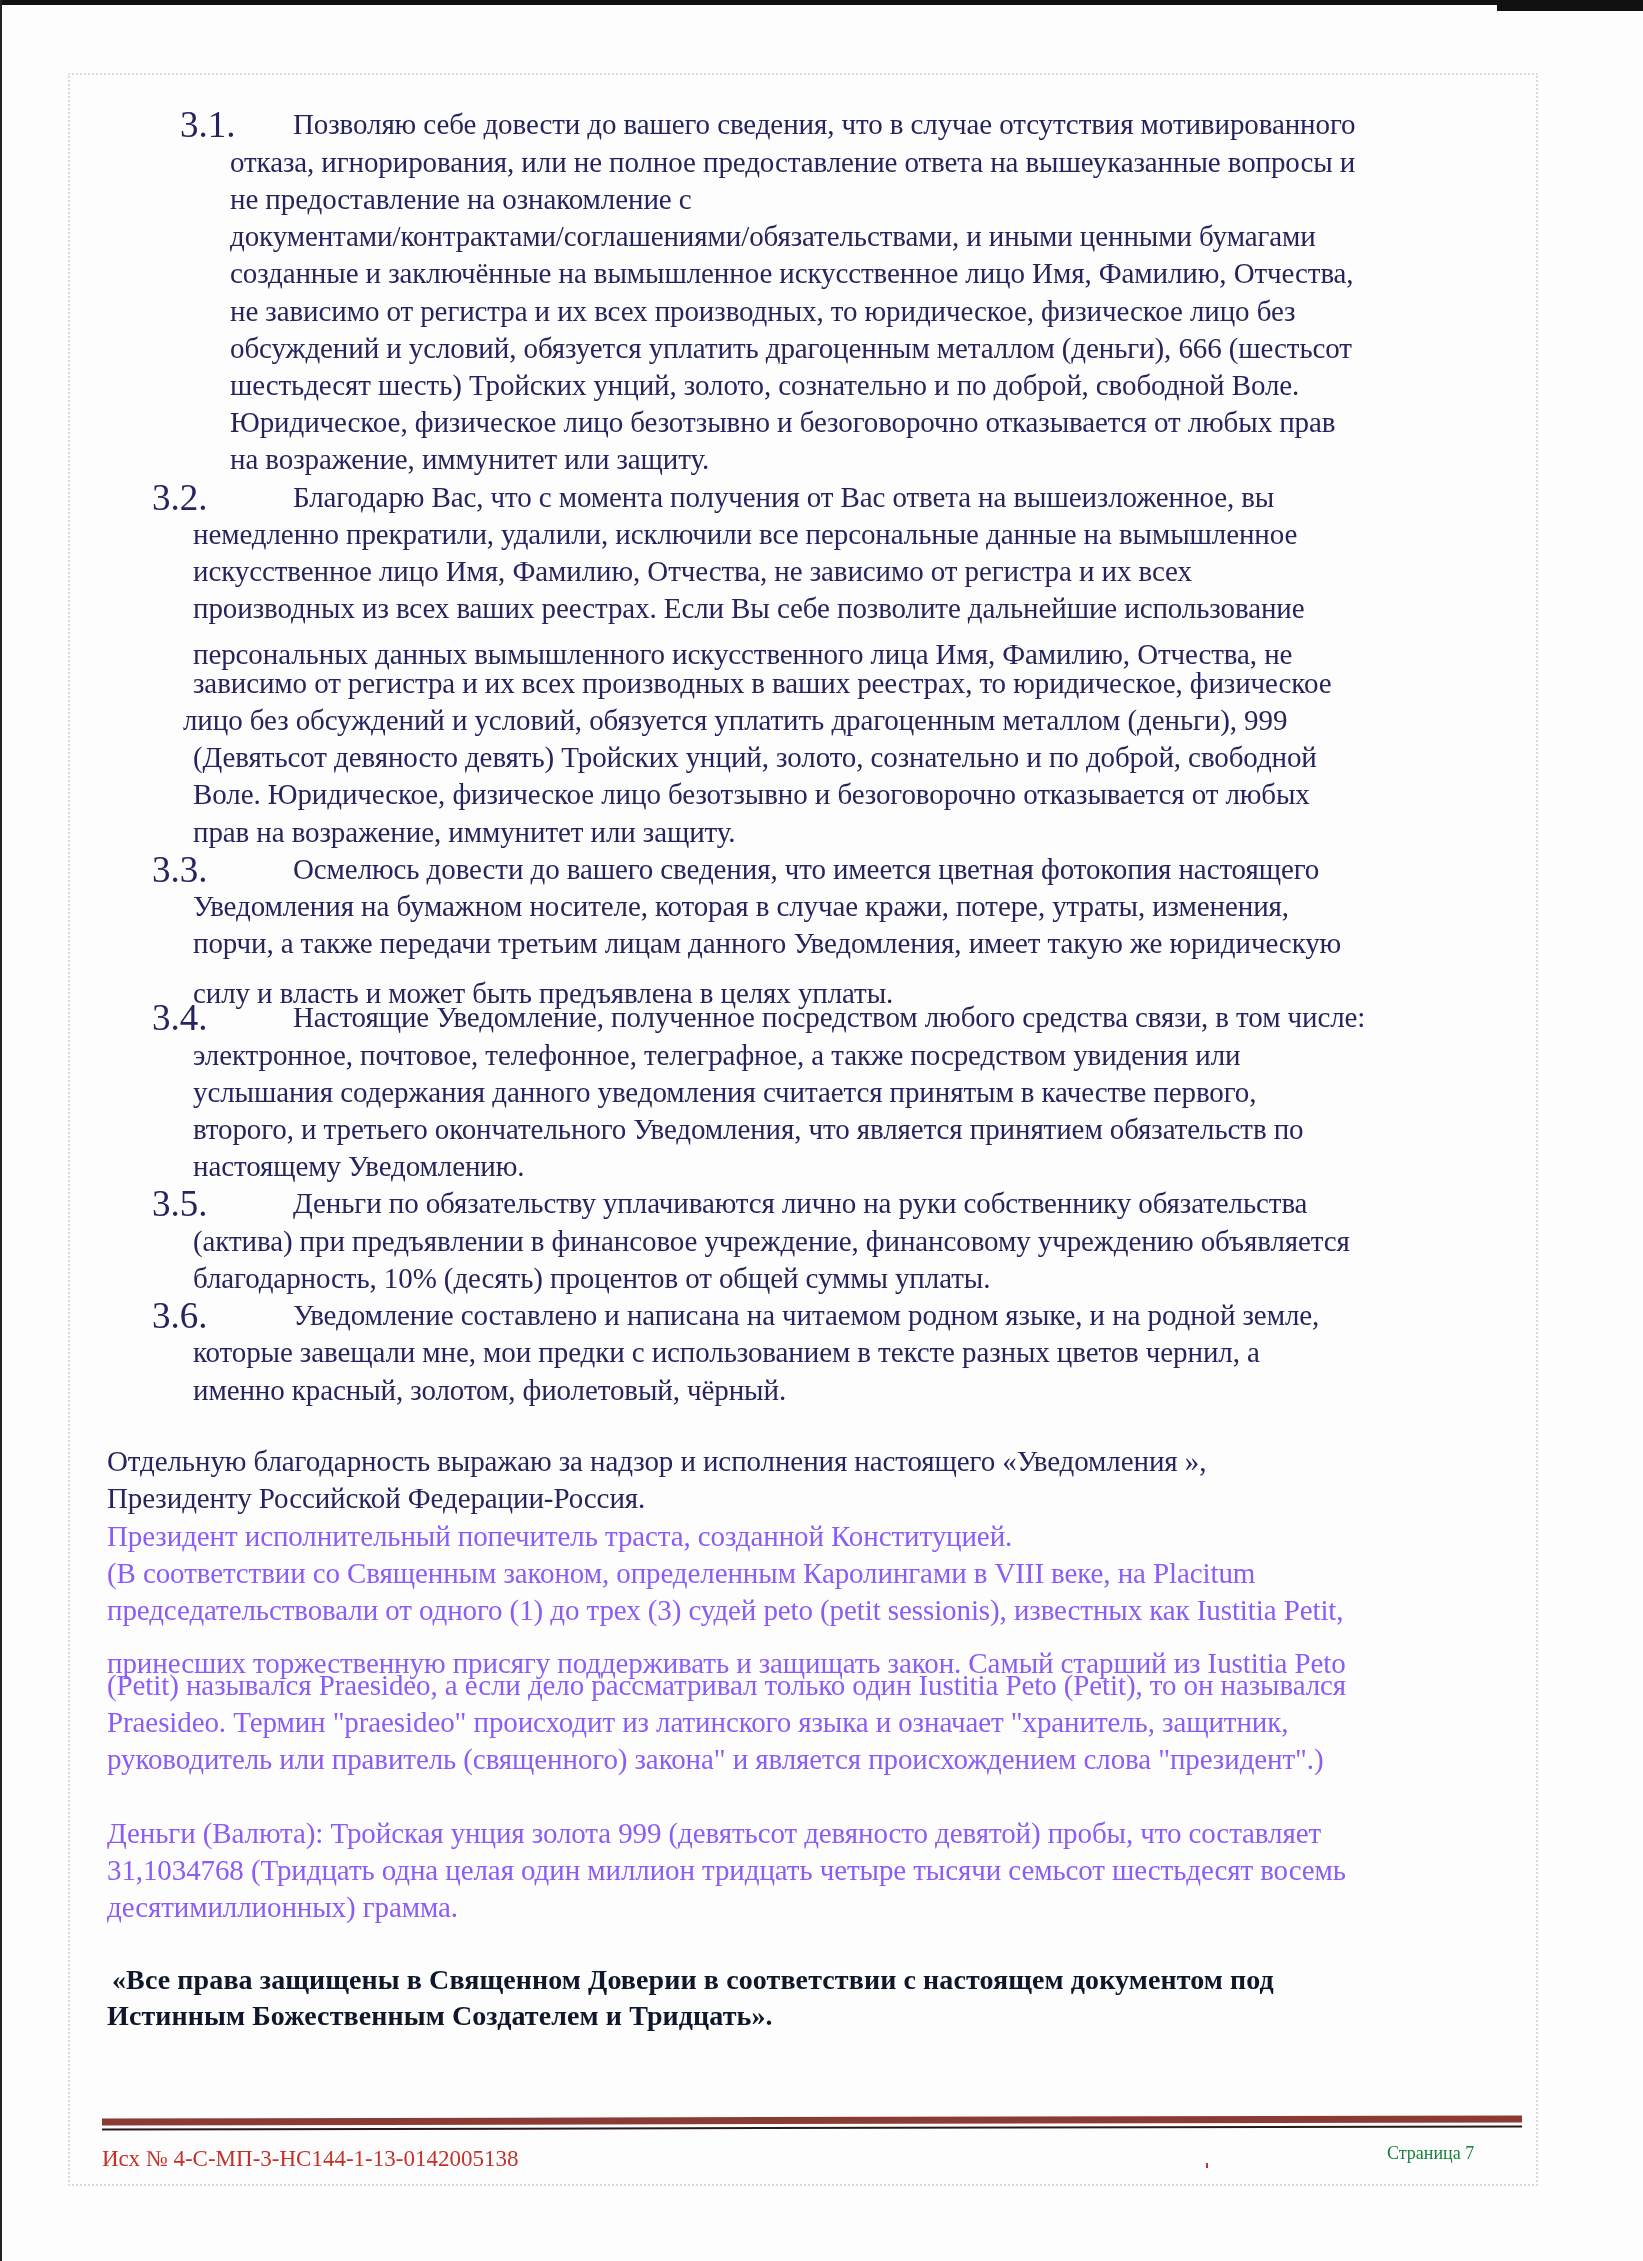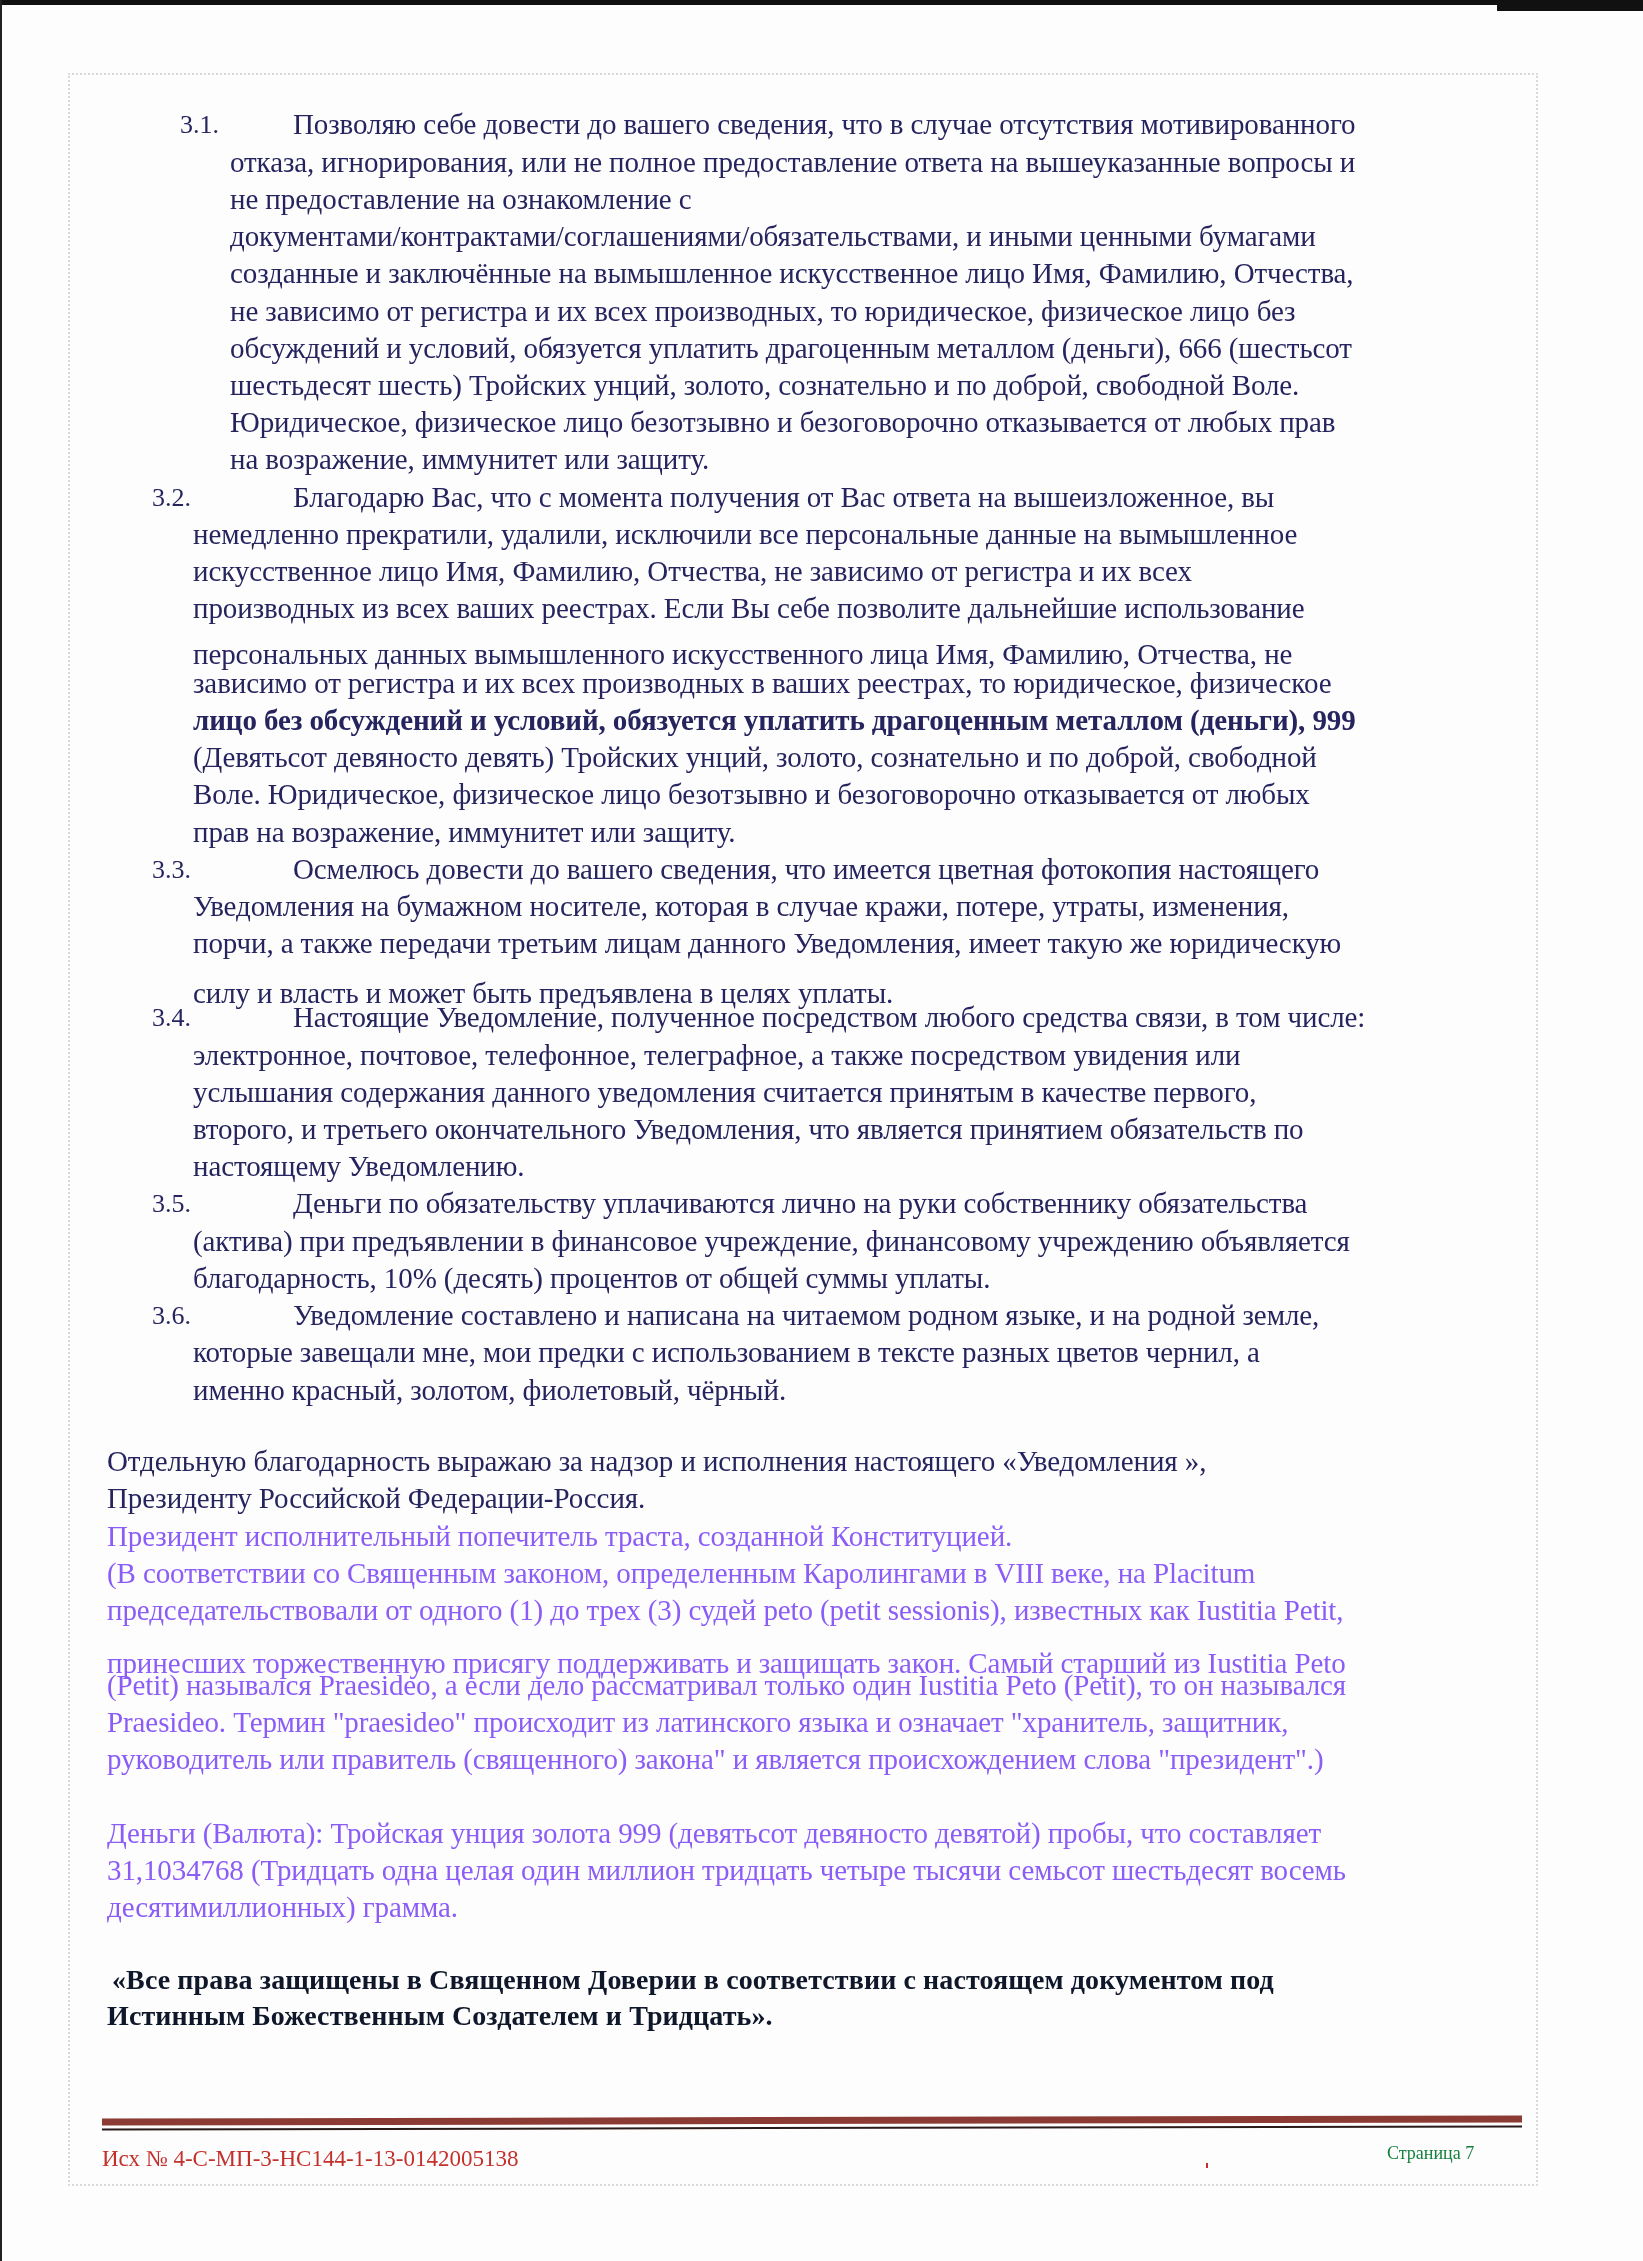--- a/index.html
+++ b/index.html
@@ -14,21 +14,21 @@
   .frame {
     position:absolute; left:68px; top:73px; width:1470px; height:2113px;
     border:2.9px dotted #d9d9d9; box-sizing:border-box; border-radius:1.9px;
   }
   .line {
     position:absolute; white-space:nowrap; font-size:29px; line-height:37px;
     letter-spacing:-0.1px;
   }
   .navy { color:#26245e; }
   .black { color:#8b5cf6; }
-  .num { position:absolute; font-size:26px; line-height:37px; white-space:nowrap; }
+  .num { position:absolute; font-size:37px; line-height:37px; white-space:nowrap; }
   .orange { color:#0f172a; font-weight:bold; font-size:28px; letter-spacing:0.1px; }
   .rule-thick { position:absolute; left:102px; top:2117px; width:1420px; height:6.8px; background:#8b3b33; transform:rotate(-0.12deg); }
   .rule-thin { position:absolute; left:102px; top:2127px; width:1420px; height:1.9px; background:#2a1a1a; transform:rotate(-0.12deg); }
   .footer-ref { position:absolute; left:102px; top:2146px; font-size:23px; color:#c3312b; white-space:nowrap; }
   .footer-page { position:absolute; left:1387px; top:2143px; font-size:18px; color:#15803d; white-space:nowrap; }
   .speck { position:absolute; left:1206px; top:2163px; width:1.9px; height:4.8px; background:#c3312b; }
 </style>
 </head>
 <body>
 
@@ -49,21 +49,21 @@
     <div class="line navy" style="left: 230px; top: 367px;">шестьдесят шесть) Тройских унций, золото, сознательно и по доброй, свободной Воле.</div>
     <div class="line navy" style="left: 230px; top: 404px;">Юридическое, физическое лицо безотзывно и безоговорочно отказывается от любых прав</div>
     <div class="line navy" style="left: 230px; top: 441px;">на возражение, иммунитет или защиту.</div>
     <div class="num navy" style="left: 152px; top: 479px;">3.2.</div>
     <div class="line navy" style="left: 293px; top: 479px;">Благодарю Вас, что с момента получения от Вас ответа на вышеизложенное, вы</div>
     <div class="line navy" style="left: 193px; top: 516px;">немедленно прекратили,  удалили, исключили все персональные данные на вымышленное</div>
     <div class="line navy" style="left: 193px; top: 553px;">искусственное  лицо Имя, Фамилию, Отчества, не зависимо от регистра и их всех</div>
     <div class="line navy" style="left: 193px; top: 590px;">производных из всех ваших реестрах. Если Вы себе позволите дальнейшие использование</div>
     <div class="line navy" style="left: 193px; top: 628px; margin-top: 8px;">персональных данных вымышленного искусственного  лица Имя, Фамилию, Отчества, не</div>
     <div class="line navy" style="left: 193px; top: 665px;">зависимо от регистра и их всех производных в ваших реестрах, то юридическое, физическое</div>
-    <div class="line navy" style="left: 193px; top: 702px; font-weight: bold;">лицо без обсуждений и условий, обязуется уплатить драгоценным металлом (деньги),  999</div>
+    <div class="line navy" style="left: 183px; top: 702px;">лицо без обсуждений и условий, обязуется уплатить драгоценным металлом (деньги),  999</div>
     <div class="line navy" style="left: 193px; top: 739px;">(Девятьсот девяносто девять) Тройских унций, золото, сознательно и по доброй, свободной</div>
     <div class="line navy" style="left: 193px; top: 776px;">Воле. Юридическое, физическое лицо безотзывно и безоговорочно отказывается от любых</div>
     <div class="line navy" style="left: 193px; top: 814px;">прав на возражение, иммунитет или защиту.</div>
     <div class="num navy" style="left: 152px; top: 851px;">3.3.</div>
     <div class="line navy" style="left: 293px; top: 851px;">Осмелюсь довести до вашего сведения, что имеется цветная фотокопия настоящего</div>
     <div class="line navy" style="left: 193px; top: 888px;">Уведомления на бумажном носителе, которая в случае кражи, потере, утраты, изменения,</div>
     <div class="line navy" style="left: 193px; top: 925px;">порчи, а также передачи третьим лицам данного Уведомления, имеет такую же юридическую</div>
     <div class="line navy" style="left: 193px; top: 963px; margin-top: 12px;">силу и власть и может быть предъявлена в целях уплаты.</div>
     <div class="num navy" style="left: 152px; top: 999px;">3.4.</div>
     <div class="line navy" style="left: 293px; top: 999px;">Настоящие Уведомление, полученное посредством любого средства связи, в том числе:</div>

